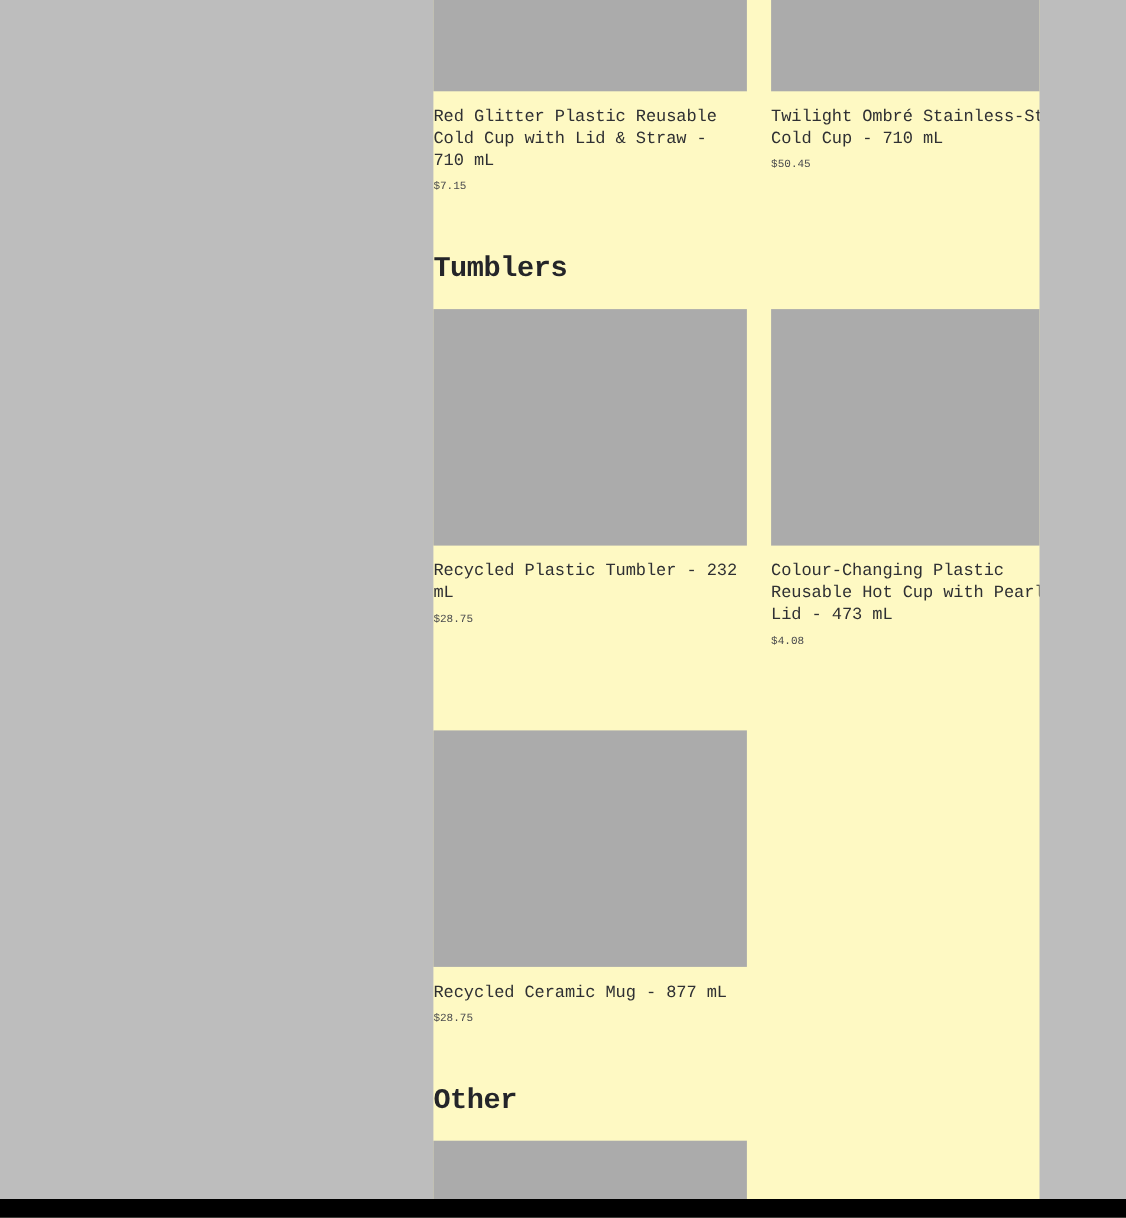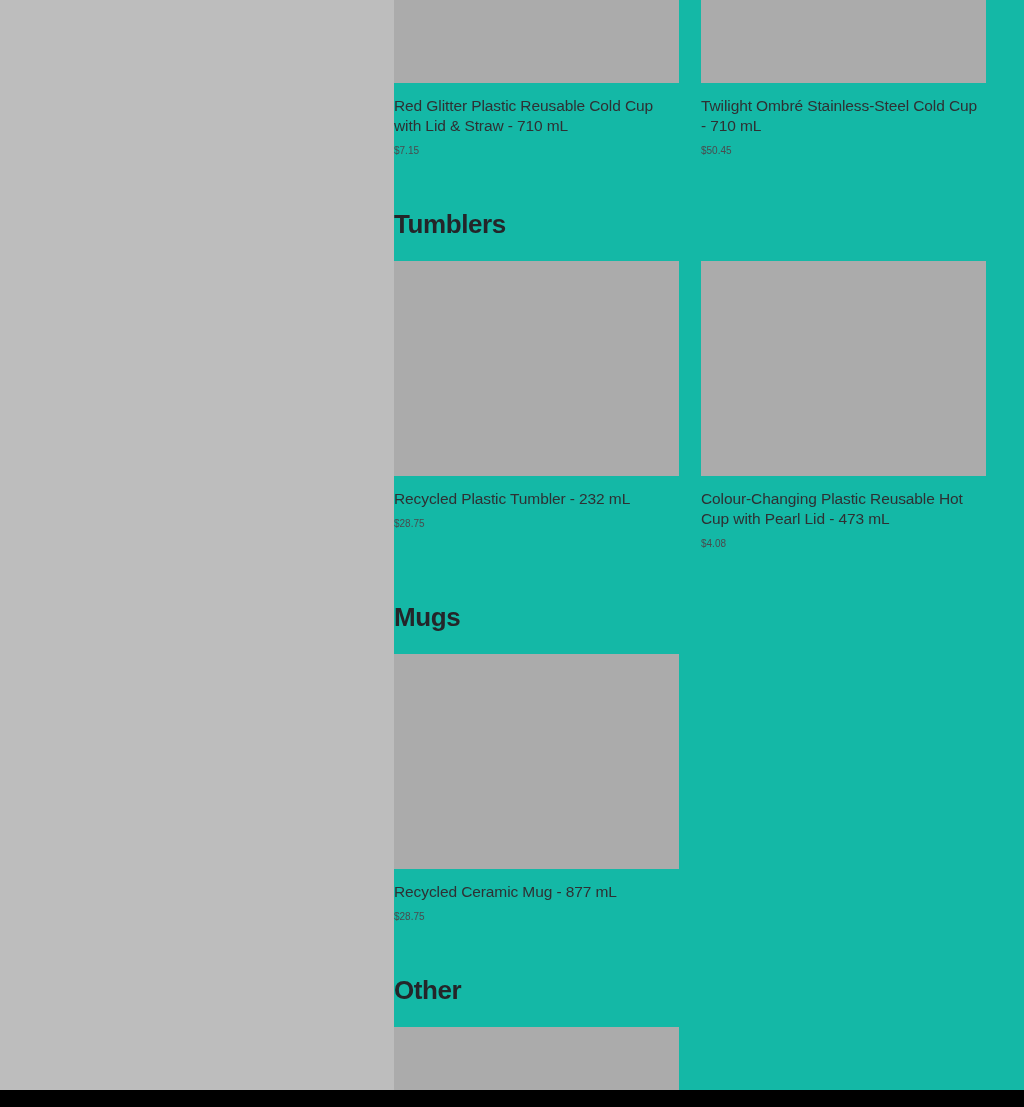--- a/index.html
+++ b/index.html
@@ -14,24 +14,25 @@
     font-family: "Liberation Sans", sans-serif;
     overflow: hidden;
     position: relative;
   }
 
   
   .page {
     position: absolute;
     left: 0;
     top: 0;
-    width: 1024px;
+    width: 945px;
     height: 1090px;
-    background: #14b8a6;
+    background: #fef9c3;
     overflow: hidden;
+    font-family: Liberation Mono, monospace;
   }
 
   .bottom-bar {
     position: absolute;
     left: 0;
     top: 1090px;
     width: 1024px;
     height: 17px;
     background: #000000;
   }
@@ -158,21 +159,20 @@
           <div class="product-title">Colour-Changing Plastic Reusable Hot Cup with Pearl Lid - 473 mL</div>
           <div class="product-price">$4.08</div>
         </div>
 
       </div>
     </div>
 
     <div class="section-gap-top"></div>
 
     <div class="section">
-      <h2 class="section-heading">Mugs</h2>
       <div class="section-gap-under-heading"></div>
       <div class="product-grid">
 
         <div class="product-card">
           <div class="product-thumb"></div>
           <div class="product-title">Recycled Ceramic Mug - 877 mL</div>
           <div class="product-price">$28.75</div>
         </div>
 
       </div>

